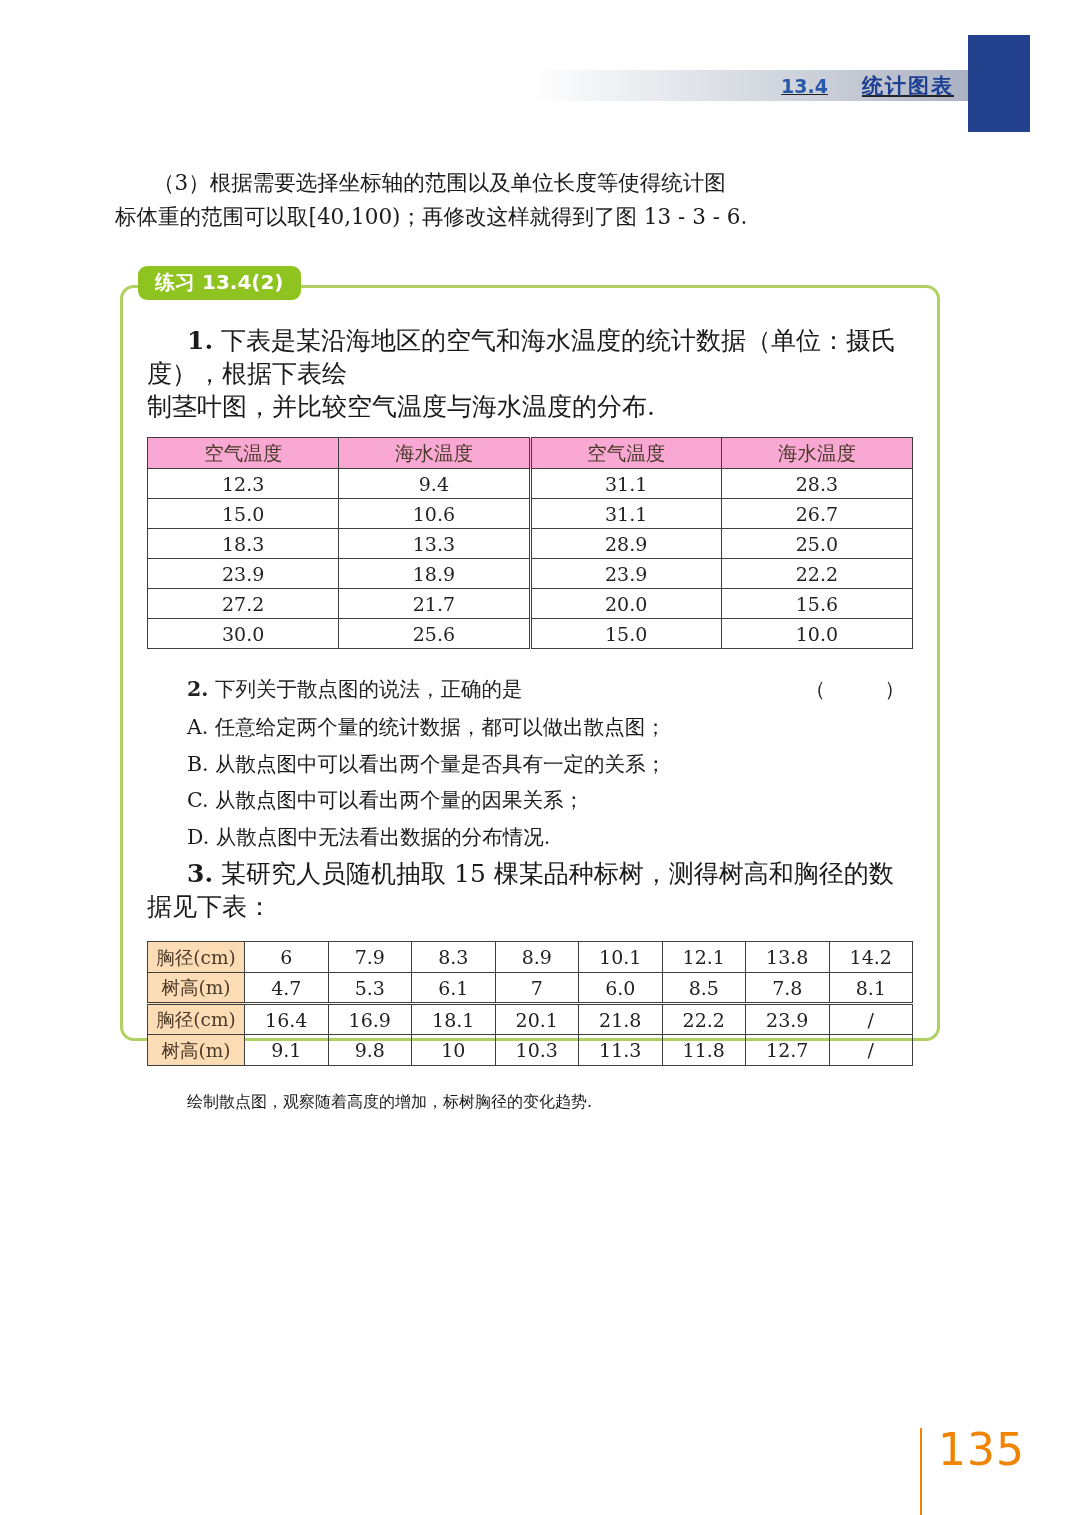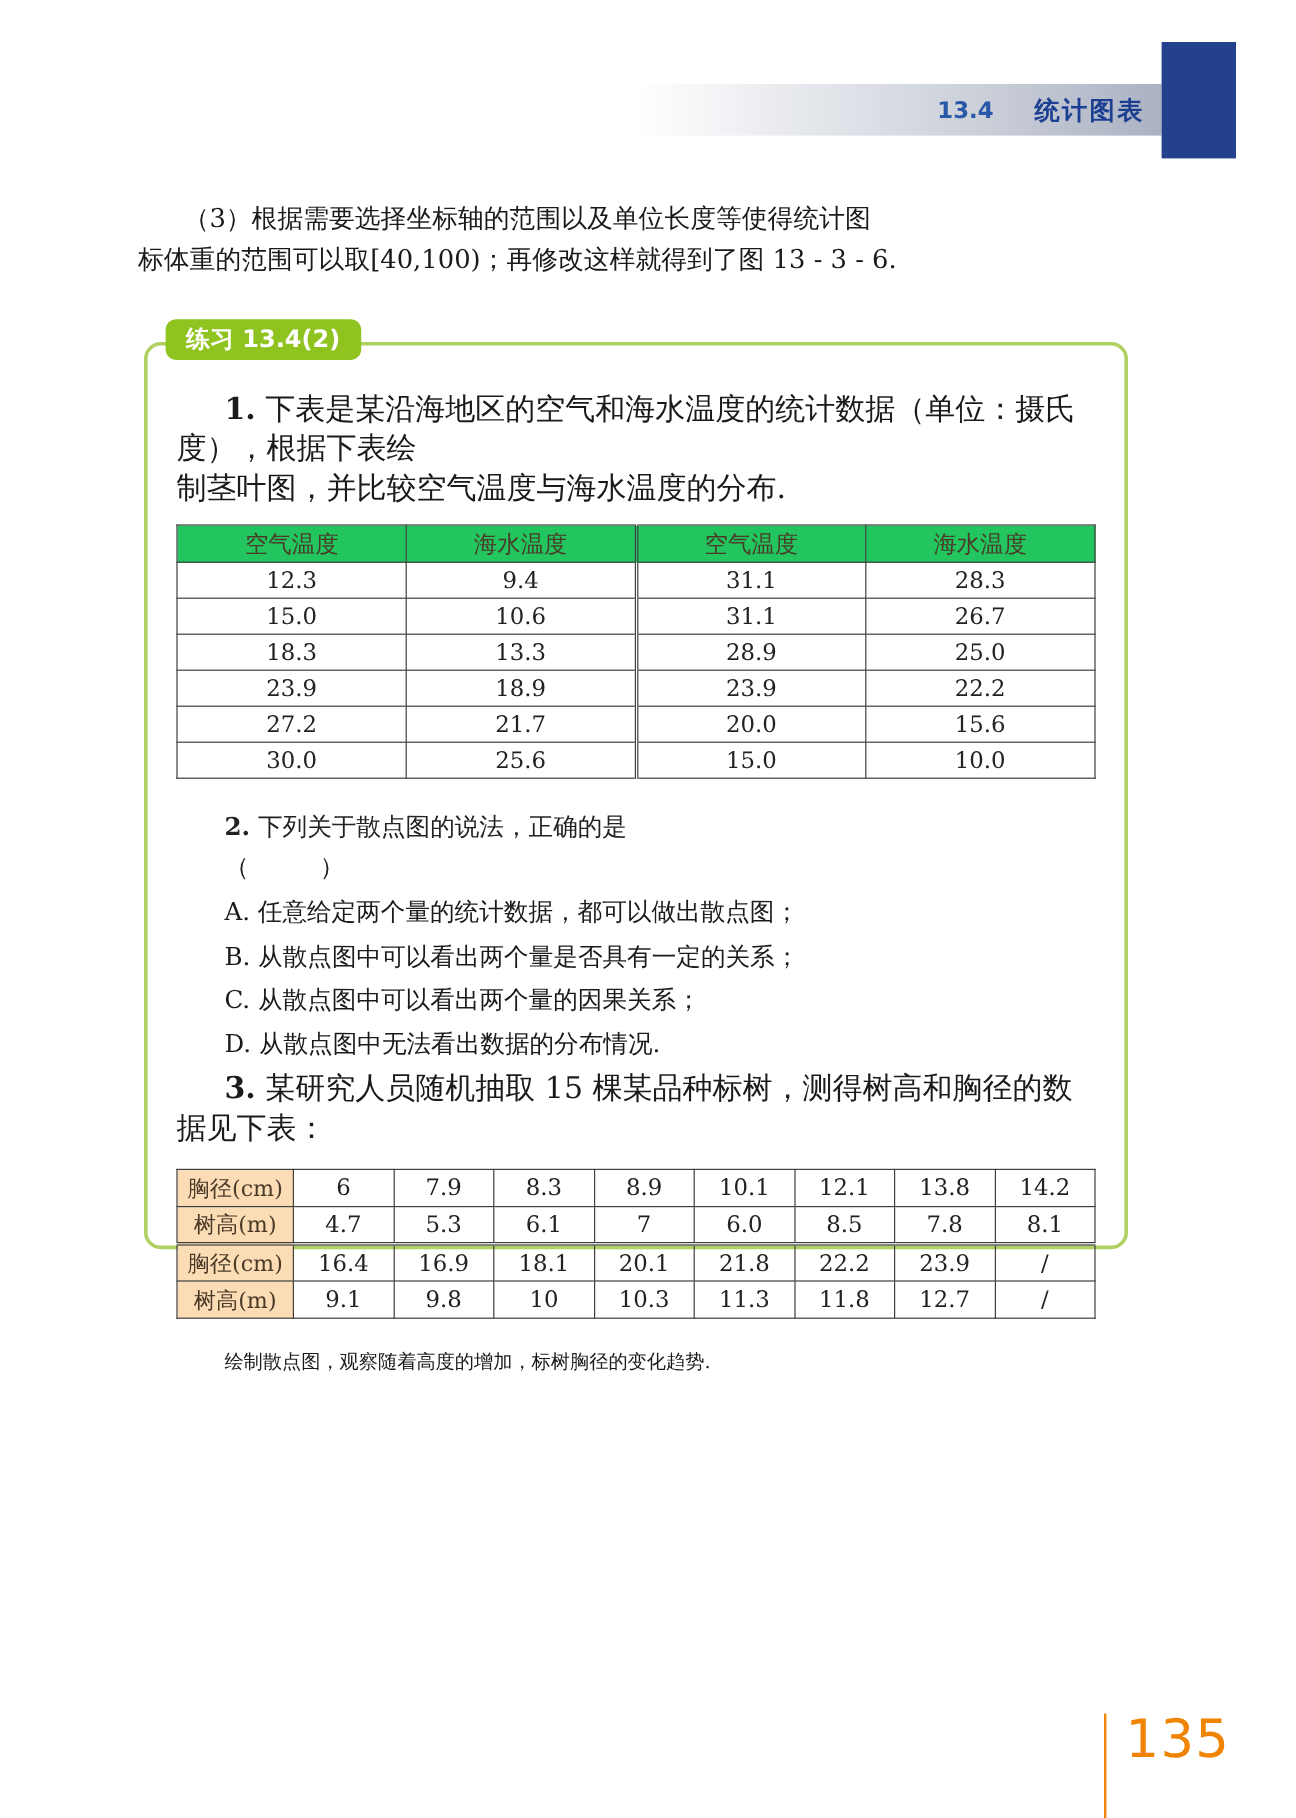--- a/index.html
+++ b/index.html
@@ -4,25 +4,26 @@
 <style>
   * { margin:0; padding:0; box-sizing:border-box; }
   body { background:#e8e8e8; font-family:"DejaVu Serif", serif; }
   .page {
     position:relative; width:1080px; height:1515px; margin:0 auto;
     background:#ffffff; overflow:hidden; color:#222;
   }
 
   
   .header-strip {
-    position:absolute; top:70px; left:530px; width:438px; height:43px;
+    position:absolute; top:70px; left:530px; width:438px; height:31px;
     background:linear-gradient(to right, rgba(179,185,199,0) 0%, #c7ccd6 70%, #aab1c2 100%);
     display:flex; align-items:center; justify-content:flex-end;
     gap:34px; padding-right:14px;
     font-family:"DejaVu Sans", sans-serif;
+    text-decoration:underline;
   }
   .section-number { color:#2a58a8; font-weight:bold; font-size:19px; }
   .section-title  { color:#1d3f92; font-weight:bold; font-size:21px; letter-spacing:2px; }
   .header-block {
     position:absolute; top:35px; left:968px; width:62px; height:97px;
     background:#24418e;
   }
 
   
   .intro { position:absolute; top:166px; left:115px; width:725px;
@@ -43,32 +44,32 @@
   }
   .prob-line { font-size:25px; line-height:33px; color:#1a1a1a; }
   .prob-line.indent { text-indent:40px; }
   .prob-num { font-weight:bold; font-family:"DejaVu Serif", serif; }
 
   
   table { border-collapse:collapse; width:100%; table-layout:fixed; }
   td, th { border:1px solid #3f3f3f; text-align:center; font-weight:normal;
            height:30px; font-size:19px; color:#222; }
   .t1 { margin-top:14px; }
-  .t1 thead th { background:#22c55e; font-size:19.5px; color:#4a3a28; height:31px; }
+  .t1 thead th { background:#f9a8d4; font-size:19.5px; color:#4a3a28; height:31px; }
   .t1 .dbl { border-left:3px double #3f3f3f; }
 
   .t2 { margin-top:18px; }
   .t2 th { background:#fcdcb5; font-size:18.5px; color:#4a3a28; }
   .t2 col.rowhdr { width:97px; }
   .t2 td { height:31px; }
   .t2 tr.group2 td, .t2 tr.group2 th { border-top:3px double #3f3f3f; }
 
   
   .q2-row { margin-top:24px; display:flex; justify-content:space-between;
-            padding-left:40px; font-size:20.5px; line-height:33px;flex-direction:column; }
+            padding-left:40px; font-size:20.5px; line-height:33px; }
   .q2-bracket { letter-spacing:6px; padding-right:2px; }
   .options { margin-top:3px; padding-left:40px; }
   .options p { font-size:20.5px; line-height:36.5px; color:#1a1a1a; }
 
   .q3 { margin-top:2px; }
 
   .closing { margin-top:26px; padding-left:40px; font-size:16px; color:#1a1a1a; }
 
   
   .footer-rule { position:absolute; left:920px; top:1428px; width:2px; height:87px;

